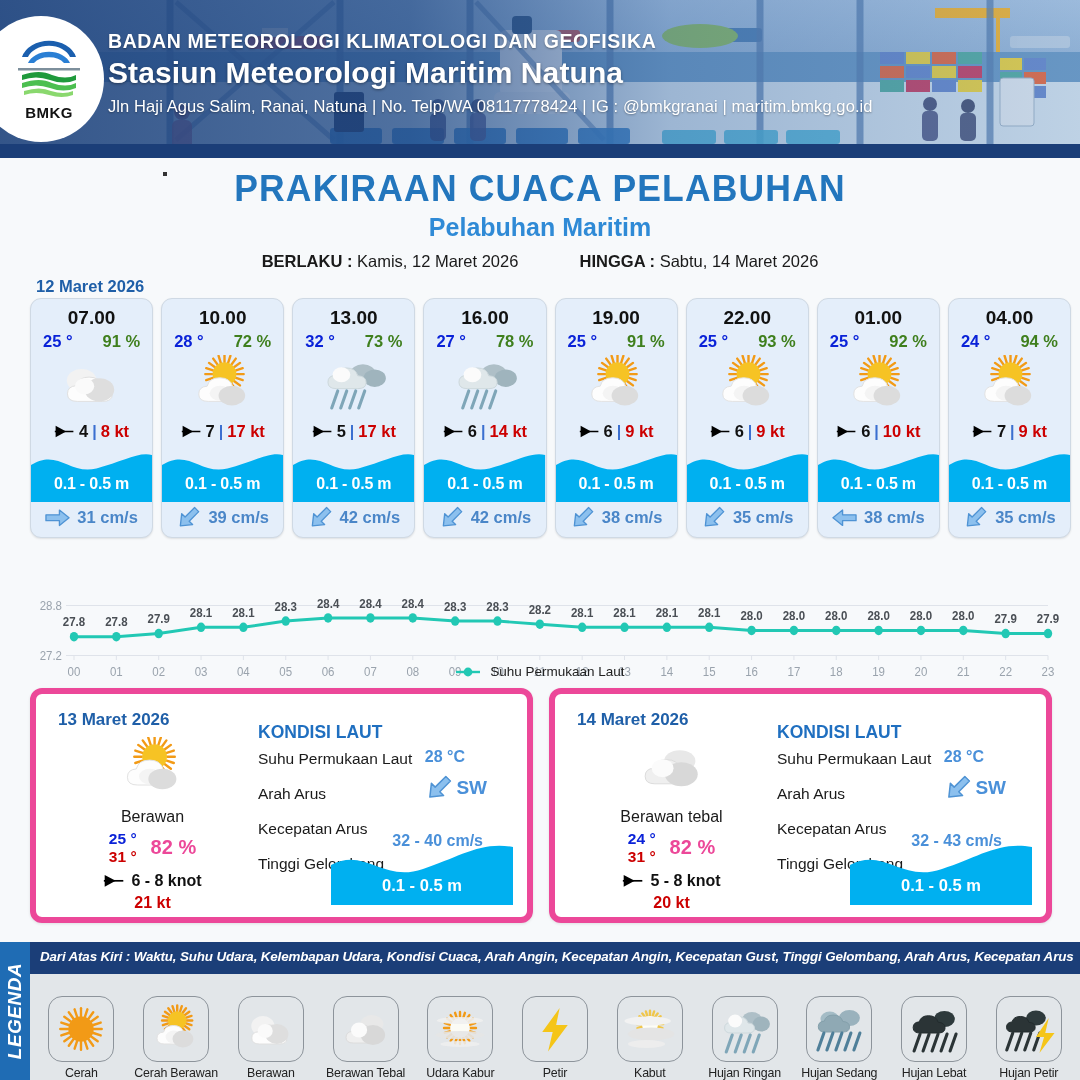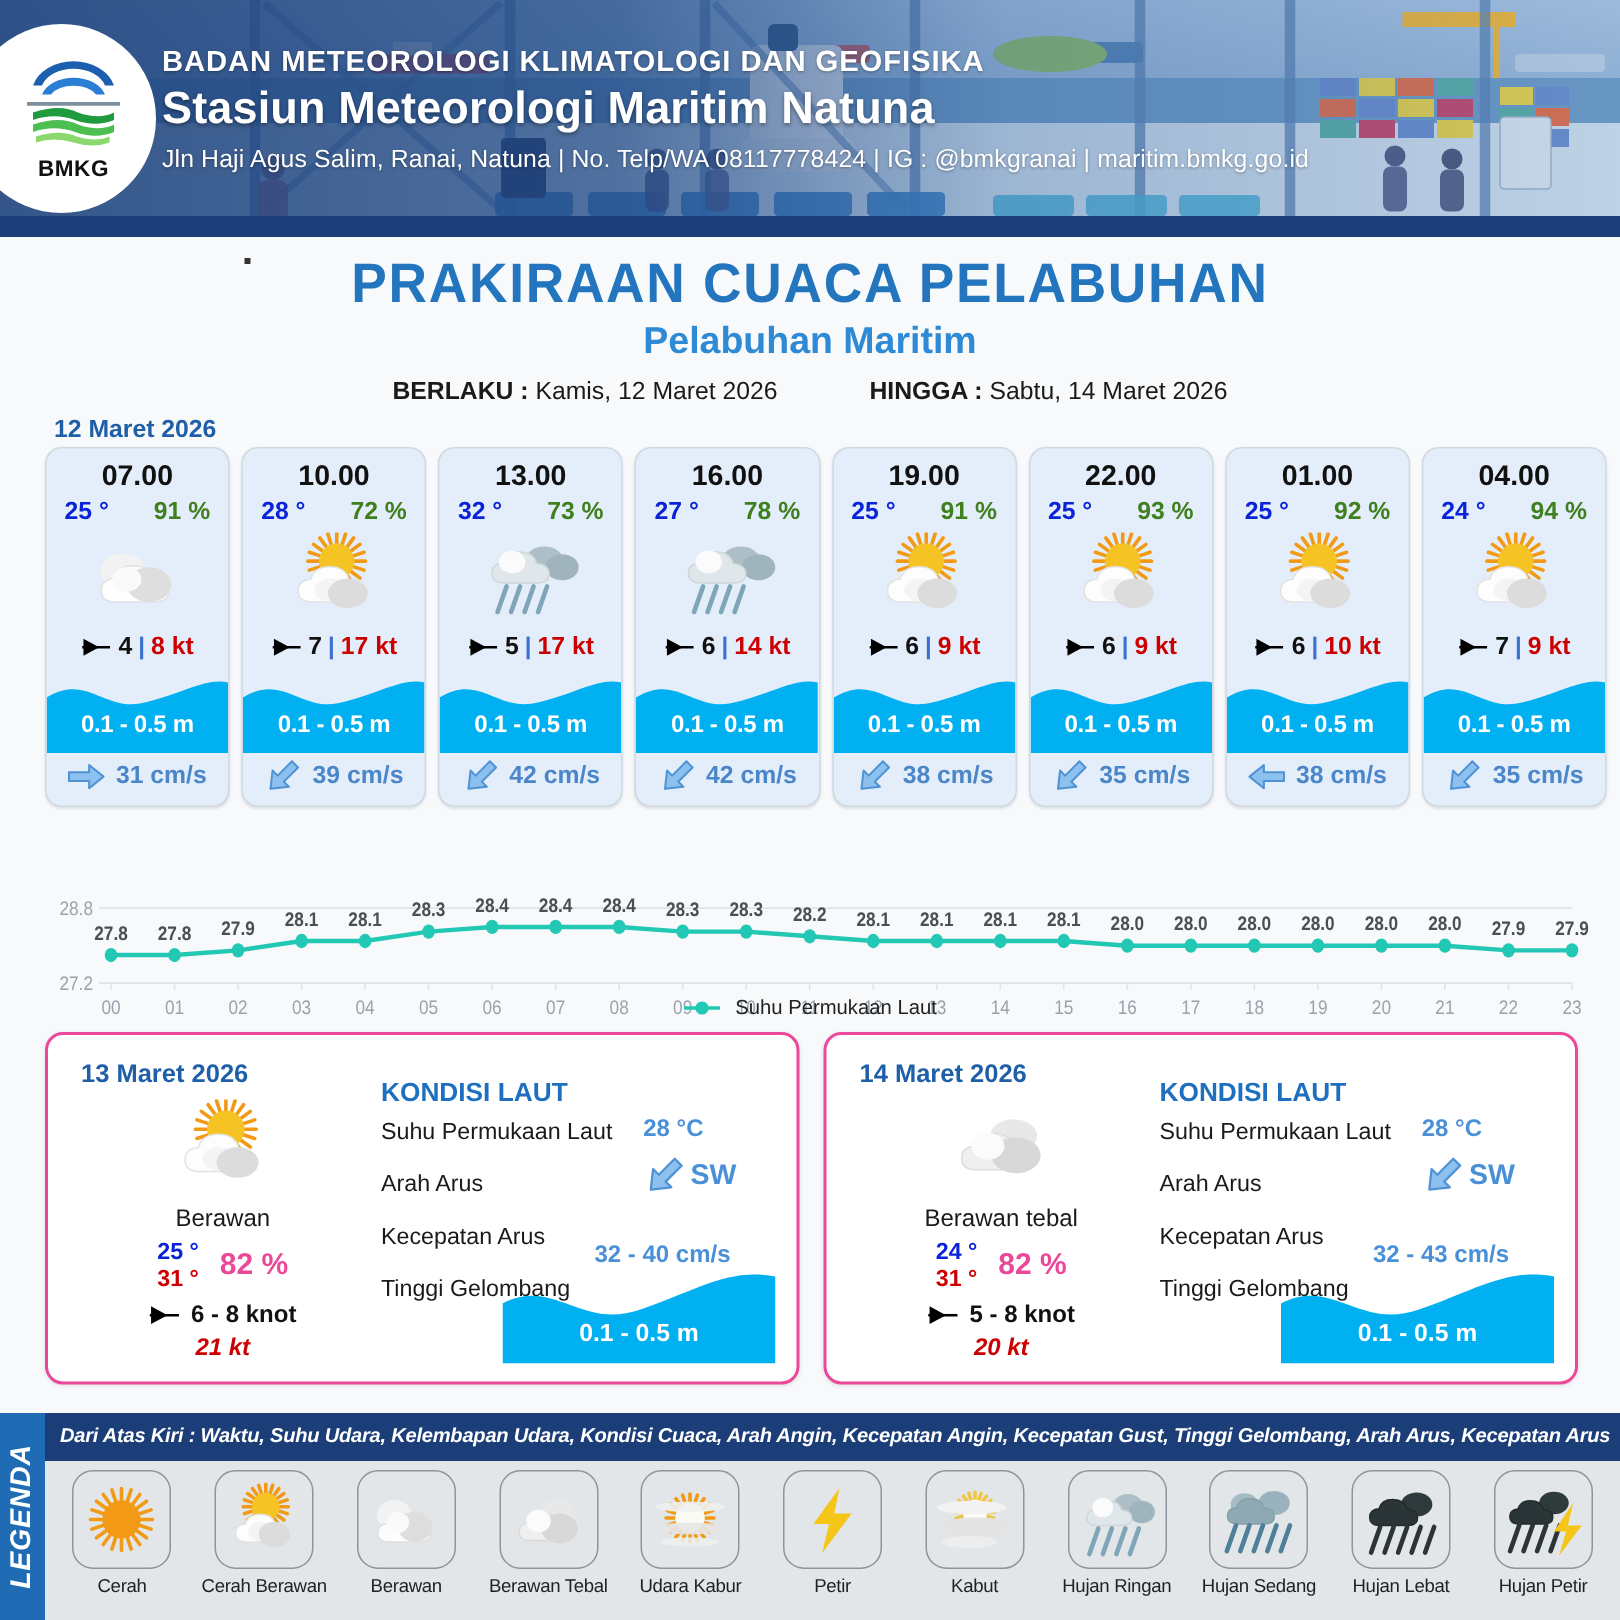--- a/index.html
+++ b/index.html
@@ -81,35 +81,35 @@
 
   
   .chart-box { position:absolute; left:18px; top:560px; width:1044px; height:125px; }
   .chart-svg { width:100%; height:100%; display:block; }
   .legend-line { position:absolute; left:0; top:104px; width:1044px; text-align:center; font-size:13.5px; color:#222;}
   .ll-mark { display:inline-block; vertical-align:middle; margin-right:5px; }
 
   
   .panels { position:absolute; left:30px; top:688px; width:1022px; display:flex; gap:16px; }
   .panel {
-    flex:1; background:#fff; border:2px solid #ec4899; border-radius:12px;
+    flex:1; background:#fff; border:6px solid #ec4899; border-radius:12px;
     box-shadow:0 1px 3px rgba(0,0,0,.10); position:relative; height:235px;
   }
   .p-date { position:absolute; left:22px; top:16px; font-size:17px; font-weight:bold; color:#1f5fa8; }
   .p-left { position:absolute; left:14px; top:42px; width:205px; text-align:center; }
   .p-icon { height:62px; display:flex; align-items:center; justify-content:center; }
   .p-cond { font-size:16px; color:#1a1a1a; margin-top:10px; }
   .p-temps { display:flex; align-items:center; justify-content:center; gap:14px; margin-top:4px; }
   .p-tcol { line-height:1.12; text-align:left;}
   .p-tmin { font-size:15.5px; font-weight:bold; color:#0a22d8; }
   .p-tmax { font-size:15.5px; font-weight:bold; color:#cc0000; }
   .p-hum { font-size:20px; font-weight:bold; color:#ec4899; }
   .p-wind { display:flex; align-items:center; justify-content:center; gap:6px; margin-top:6px; }
   .p-wtxt { font-size:16px; font-weight:bold; color:#111; }
-  .p-gust { font-size:16px; font-weight:bold; color:#cc0000; margin-top:4px;font-style:italic; }
+  .p-gust { font-size:16px; font-weight:bold; color:#cc0000; margin-top:4px; }
   .p-right { position:absolute; left:222px; top:28px; right:10px; bottom:8px; }
   .p-kl { font-size:17.5px; font-weight:bold; color:#1f6fc0; margin-bottom:7px; }
   .p-item { font-size:15.5px; color:#1a1a1a; margin-top:17px; }
   .p-sst { position:absolute; right:52px; top:26px; font-size:16px; font-weight:bold; color:#4a90d9; }
   .p-arah { position:absolute; right:30px; top:55px; display:flex; align-items:center; gap:3px;}
   .p-arah-t { font-size:19px; font-weight:bold; color:#4a90d9; }
   .p-cspd { position:absolute; right:34px; top:110px; font-size:16px; font-weight:bold; color:#4a90d9; }
   .p-wave { position:absolute; right:4px; bottom:4px; width:182px; height:66px; }
   .p-wave-lbl { position:absolute; left:0; right:0; bottom:10px; text-align:center; font-size:16.5px; font-weight:bold; color:#fff; }
 
@@ -122,21 +122,21 @@
   .legenda-v {
     transform:rotate(-90deg); white-space:nowrap;
     font-size:19px; font-weight:bold; font-style:italic; color:#fff; letter-spacing:.5px;
   }
   .legenda-note {
     position:absolute; left:40px; top:7px; right:6px;
     font-size:13.4px; font-style:italic; font-weight:bold; color:#fff; letter-spacing:-.15px;
   }
   .legenda-panel {
     position:absolute; left:30px; top:32px; right:0; bottom:0; background:#e2e6e9;
-    display:flex; align-items:flex-start; gap:0; padding:6px 4px 0 4px;
+    display:flex; align-items:flex-end; gap:0; padding:6px 4px 0 4px;
   }
   .lg-item { flex:1; text-align:center; }
   .lg-box {
     width:66px; height:66px; margin:0 auto; border:1px solid #8d949b; border-radius:14px;
     display:flex; align-items:center; justify-content:center; background:#e2e6e9;
   }
   .lg-lbl { font-size:12.4px; color:#222; margin-top:4px; letter-spacing:-.2px; }
 </style>
 </head>
 <body>

